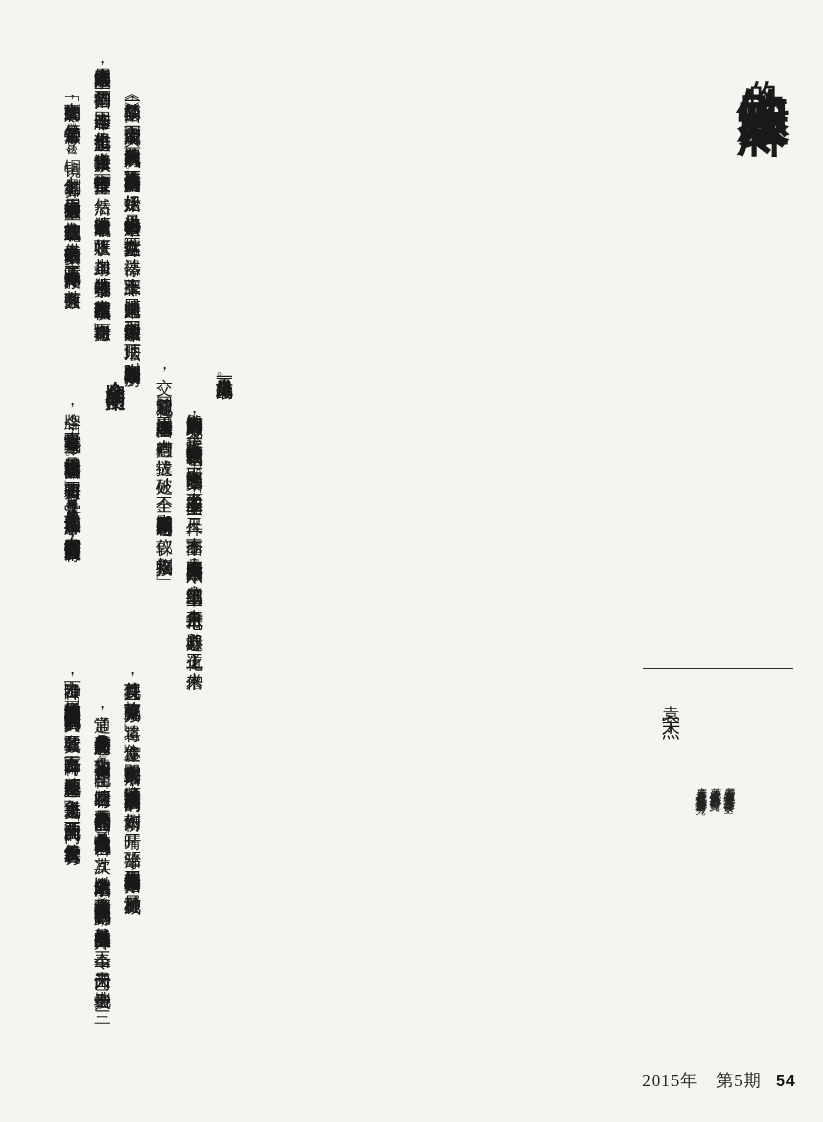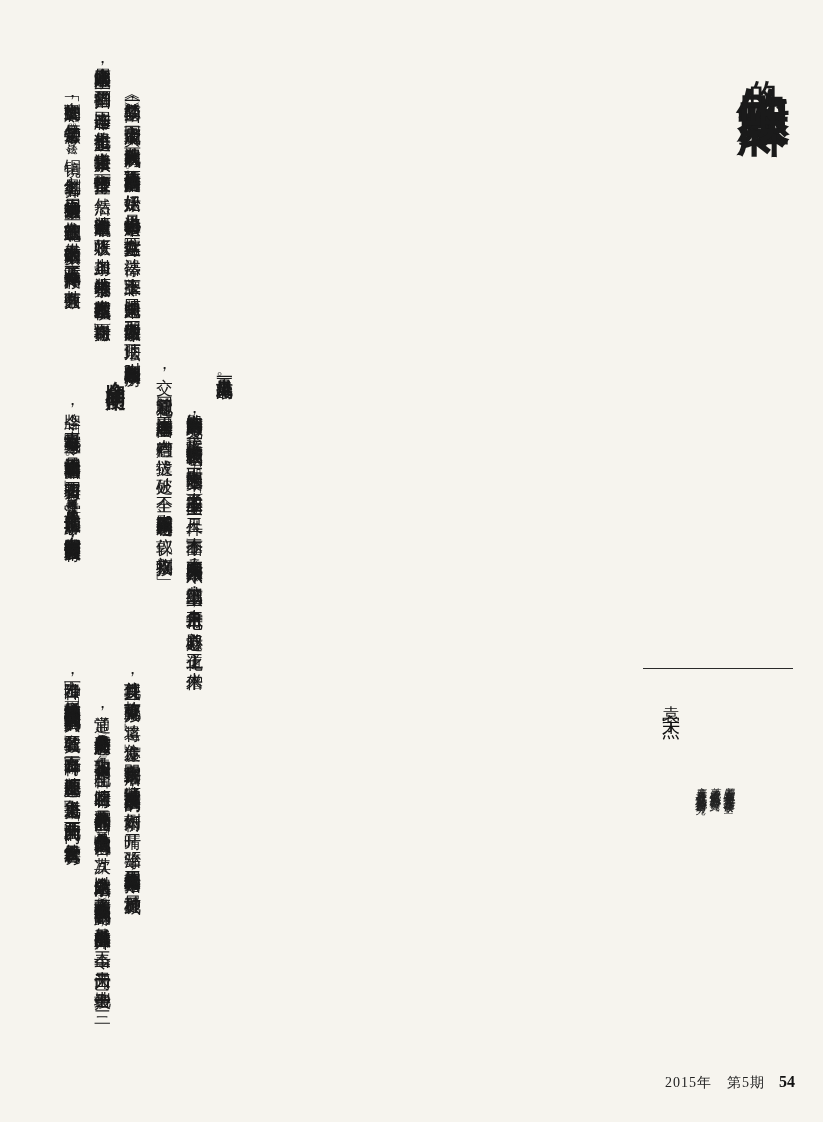--- a/index.html
+++ b/index.html
@@ -46,22 +46,22 @@
   }
   .author-name{
     font-size:18px;letter-spacing:8px;margin-right:10px;margin-top:8px;
     color:#111;
   }
   
   .footer{
     position:absolute;right:28px;bottom:30px;
     display:flex;align-items:baseline;gap:14px;
   }
-  .footer-issue{font-size:14px;letter-spacing:1px;color:#222;}
-  .footer-page{font-size:16px;font-weight:bold;color:#111;}
+  .footer-issue{font-size:17px;letter-spacing:1px;color:#222;}
+  .footer-page{font-size:16px;font-weight:bold;color:#111;font-family:Liberation Mono, monospace;}
 </style>
 </head>
 <body>
 
 <div class="page">
 
   <div class="title-block">
     <span class="title-main">钦安殿</span><span class="title-small-char">的</span><span class="title-main">令牌</span>
   </div>
 

